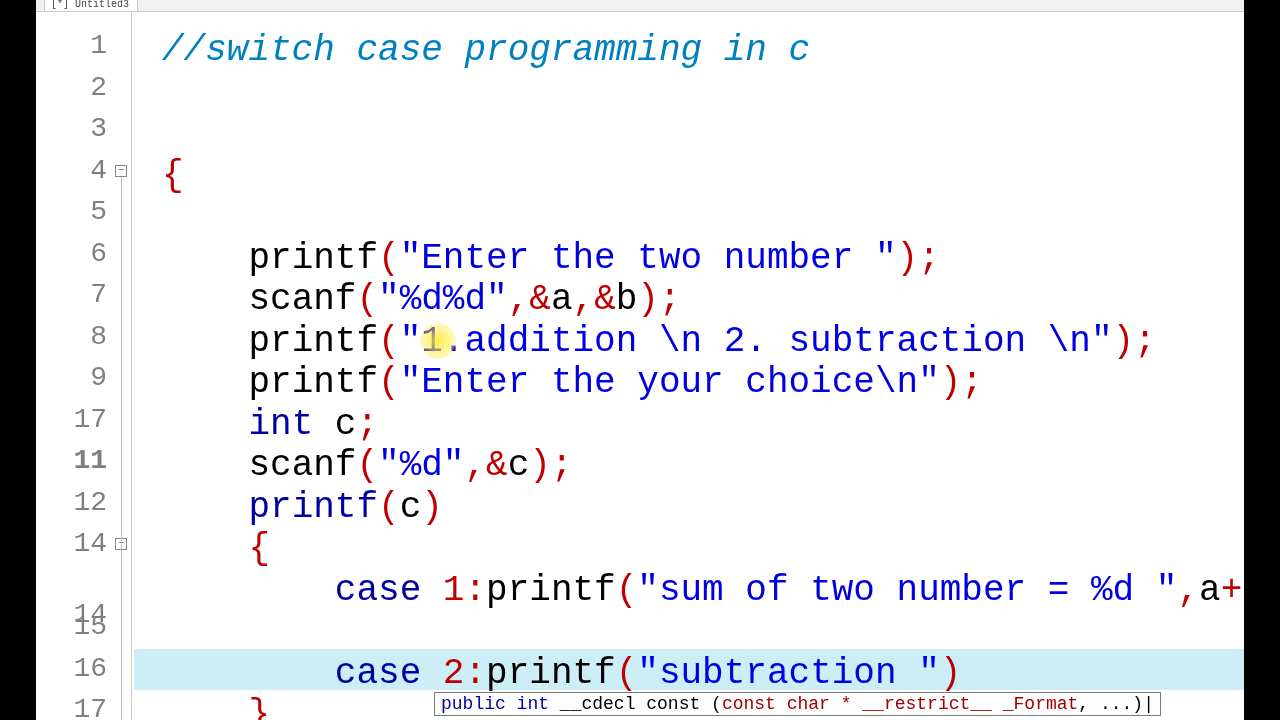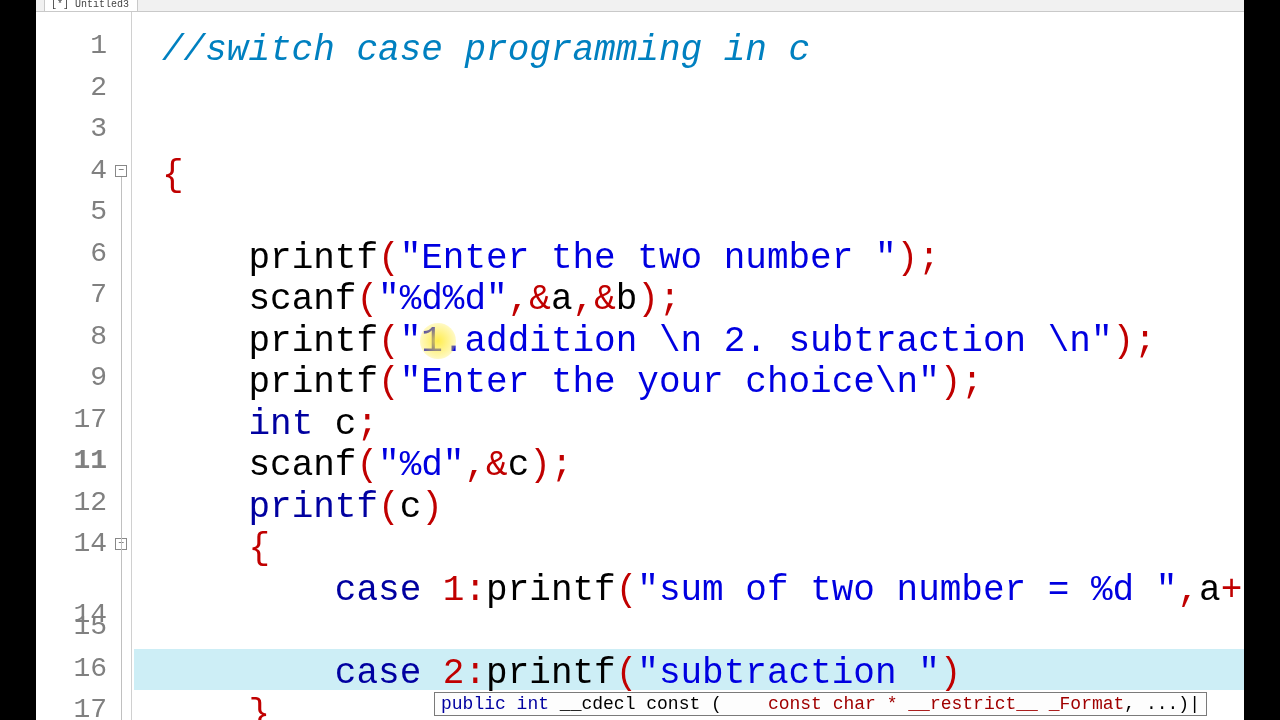--- a/index.html
+++ b/index.html
@@ -107,21 +107,21 @@
   .tok-comment { color: #0080c0; font-style: italic; }
   .tok-pp      { color: #008000; }
   .tok-kw      { color: #0000a0; }
   .tok-id      { color: #000; }
   .tok-punct   { color: #c00000; }
   .tok-str     { color: #0000e0; }
   .tok-num     { color: #c00000; }
   .tok-op      { color: #c00000; }
   .tok-ttkw    { color: #0000a0; }
   .tok-ttid    { color: #000; }
-  .tok-ttpar   { color: #a00000; margin-left: 46px; }
+  .tok-ttpar   { color: #a00000; }
 </style>
 </head>
 <body>
 
 <div class="app">
   <div class="tabbar">
     <div class="tab">
       <span>[*] Untitled3</span>
     </div>
   </div>

